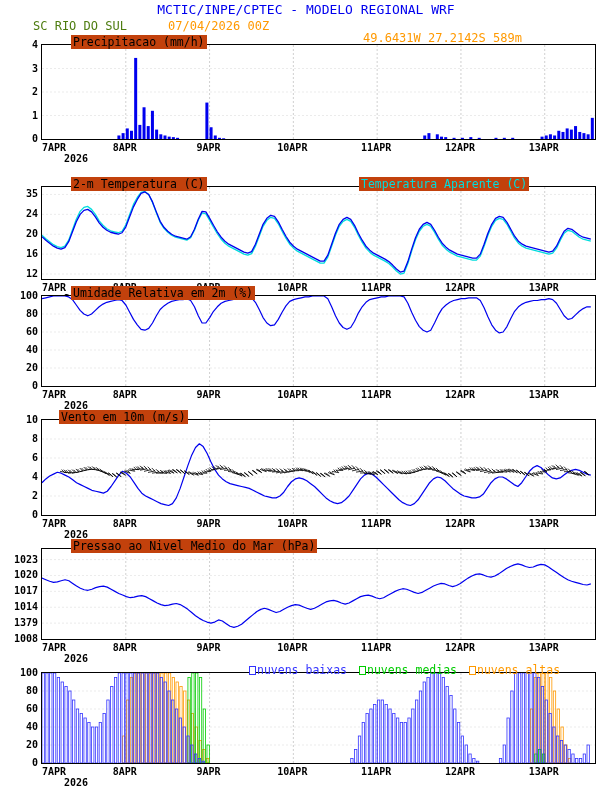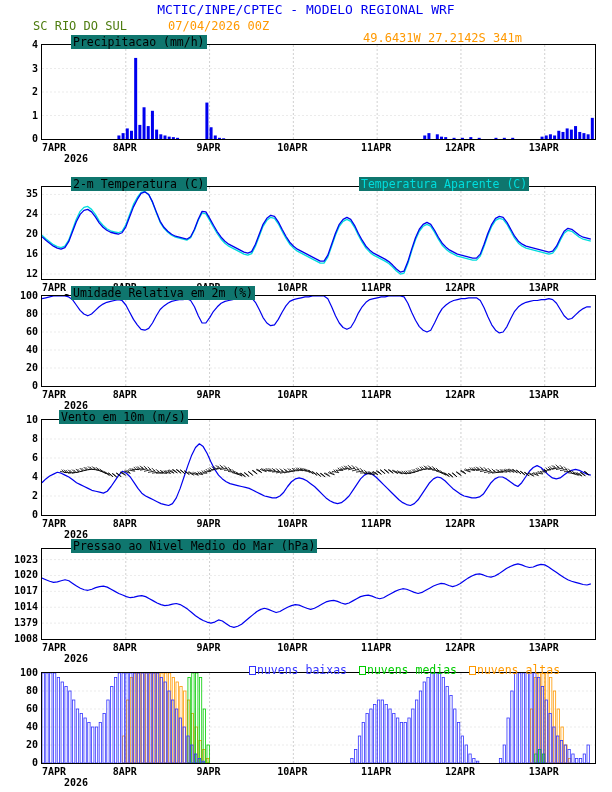--- a/index.html
+++ b/index.html
@@ -67,21 +67,21 @@
     background: #ffffff;
     box-sizing: border-box;
     overflow: hidden;
   }
   .panel-title {
     position: absolute;
     font-size: 11.5px;
     font-family: "DejaVu Sans Mono", monospace;
     color: #000000;
     white-space: nowrap;
-    background: #0f766e;
+    background: #c2410c;
     padding: 0 2px;
     z-index: 6;
   }
   .ylab {
     position: absolute;
     right: 100%;
     margin-right: 3px;
     font-size: 10px;
     font-family: "DejaVu Sans Mono", monospace;
     color: #000;
@@ -131,21 +131,21 @@
   svg { display: block; }
 </style>
 </head>
 <body>
 
 <div class="page">
 
   <div class="hdr-title">MCTIC/INPE/CPTEC - MODELO REGIONAL WRF</div>
   <div class="hdr-sub-left">SC RIO DO SUL</div>
   <div class="hdr-sub-date">07/04/2026 00Z</div>
-  <div class="hdr-coords">49.6431W 27.2142S 341m</div>
+  <div class="hdr-coords">49.6431W 27.2142S 589m</div>
 
   <div class="panel" id="panel-precip" style="top:44px; width:555px; height:96px;">
     <div class="plot" id="plot-precip" style="width:555px; height:96px;">
         <svg width="553" height="94" viewBox="0 0 553 94" style="position: absolute; left: 0px; top: 0px;">
           <line x1="83.7878787878788" y1="0" x2="83.7878787878788" y2="94" stroke="#bbbbbb" stroke-width="0.7" stroke-dasharray="2,2"></line>
           <line x1="167.5757575757576" y1="0" x2="167.5757575757576" y2="94" stroke="#bbbbbb" stroke-width="0.7" stroke-dasharray="2,2"></line>
           <line x1="251.36363636363637" y1="0" x2="251.36363636363637" y2="94" stroke="#bbbbbb" stroke-width="0.7" stroke-dasharray="2,2"></line>
           <line x1="335.1515151515152" y1="0" x2="335.1515151515152" y2="94" stroke="#bbbbbb" stroke-width="0.7" stroke-dasharray="2,2"></line>
           <line x1="418.93939393939394" y1="0" x2="418.93939393939394" y2="94" stroke="#bbbbbb" stroke-width="0.7" stroke-dasharray="2,2"></line>
           <line x1="502.72727272727275" y1="0" x2="502.72727272727275" y2="94" stroke="#bbbbbb" stroke-width="0.7" stroke-dasharray="2,2"></line>

